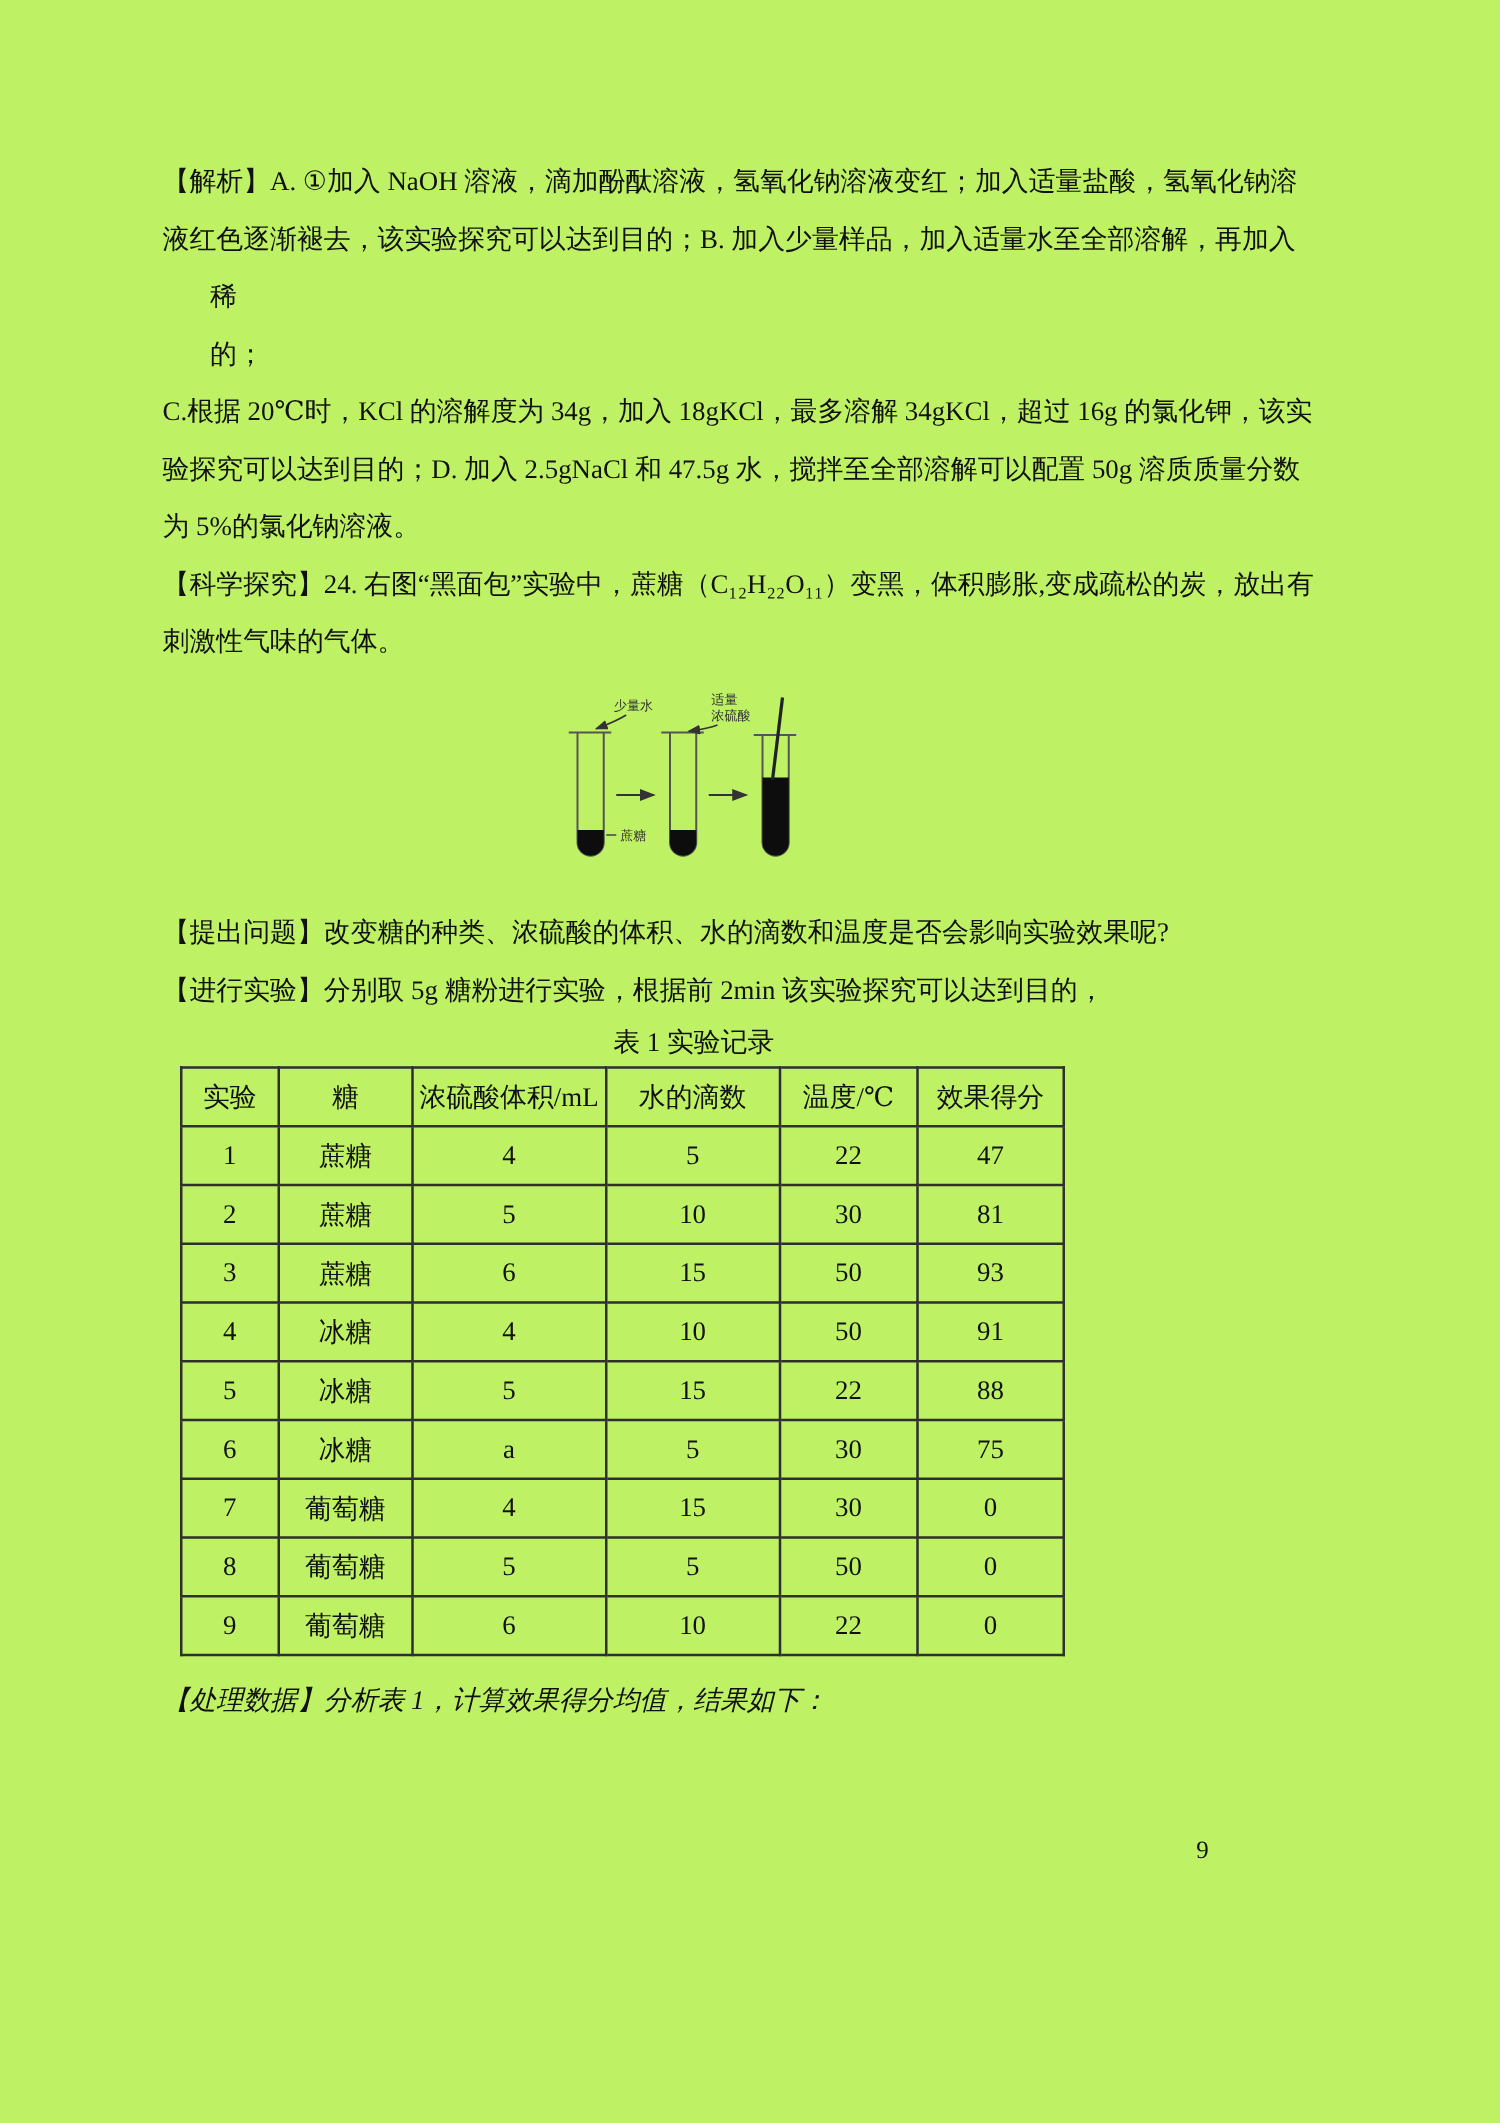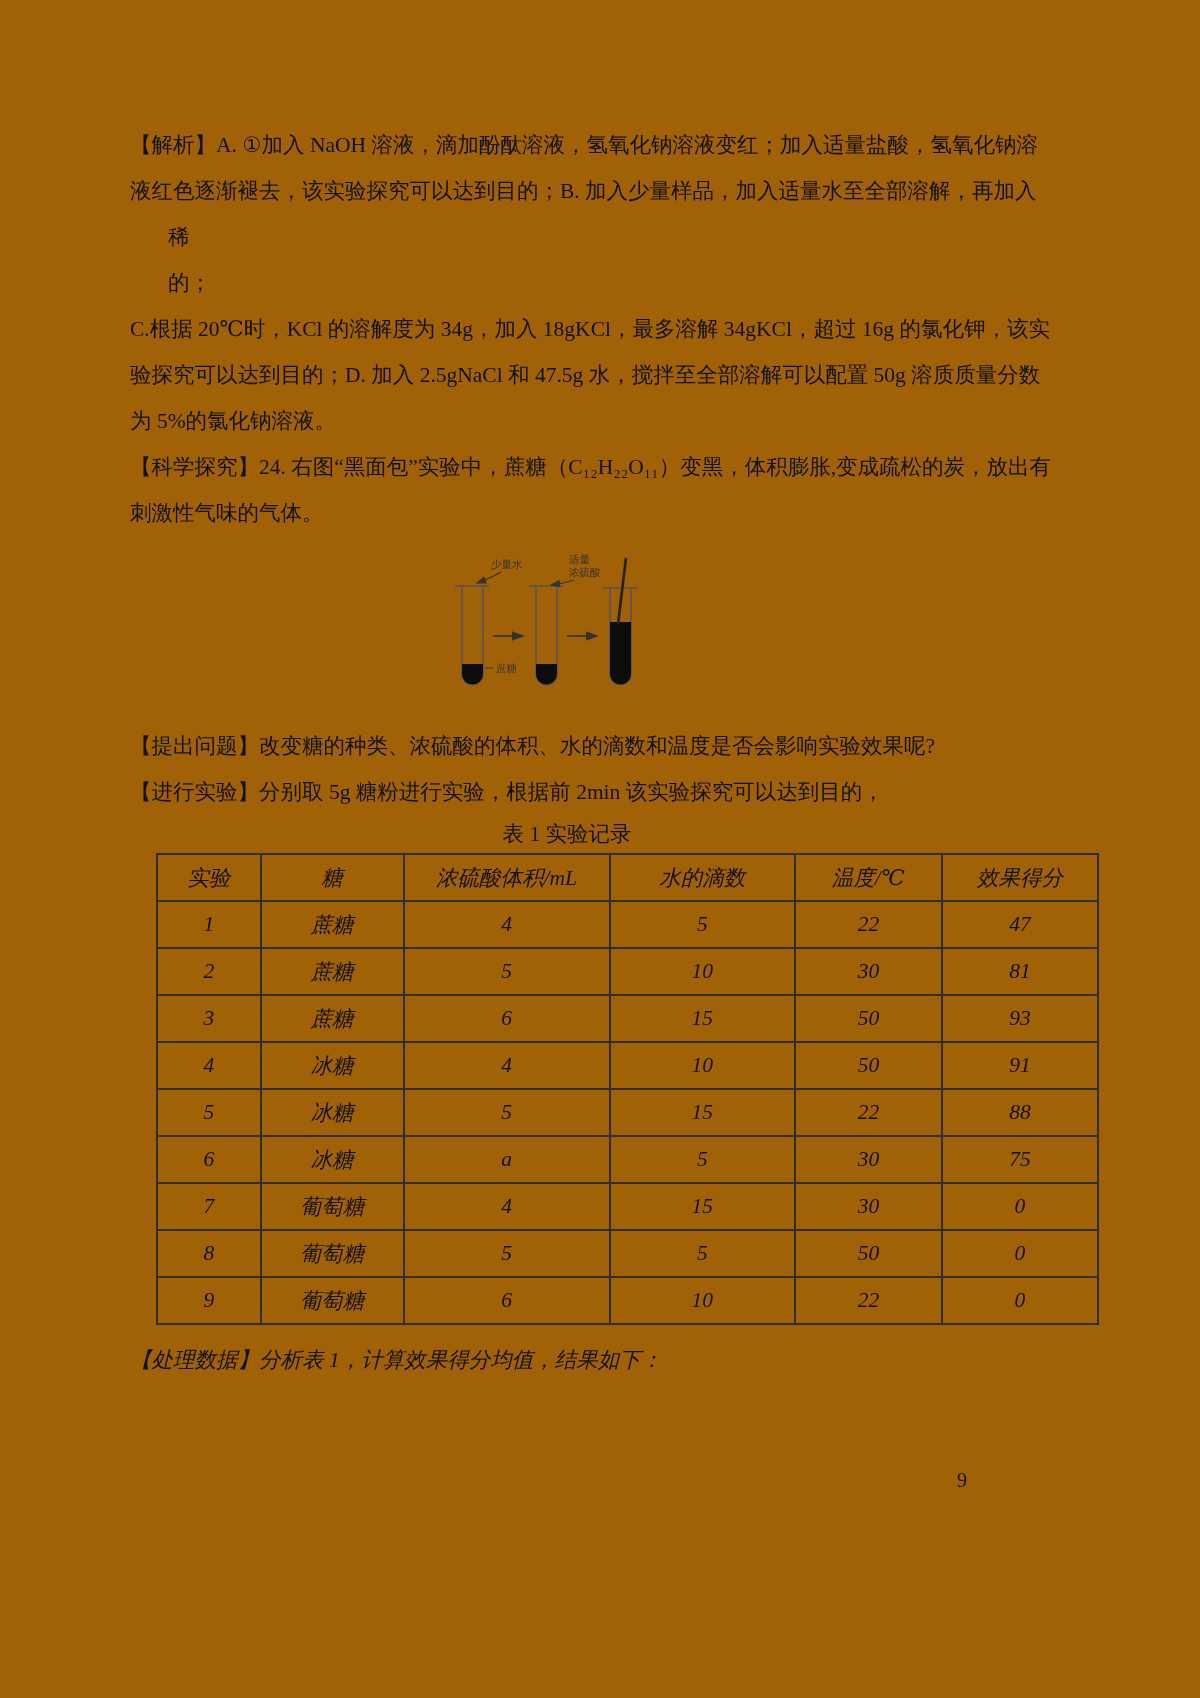--- a/index.html
+++ b/index.html
@@ -2,49 +2,48 @@
 <html><head>
 <meta charset="utf-8">
 <style>
   * { margin: 0; padding: 0; box-sizing: border-box; }
   html, body { background: #ffffff; }
   .page {
     position: relative;
     width: 1200px;
     height: 1698px;
     margin: 0 auto;
-    background: #a16207;
+    background: #bef264;
     color: #111111;
     font-family: "Liberation Serif", "DejaVu Serif", serif;
     overflow: hidden;
   }
   .content { padding: 122px 120px 0 130px; }
   .line {
     font-size: 21.5px;
     line-height: 46px;
     white-space: nowrap;
     font-weight: 400;
   }
   .indent { padding-left: 38px; }
   .figure-wrap {
     width: 232px;
     margin: 14px 0 8px 310px;
   }
   .figure-wrap svg { display: block; }
-  .table-area { width: 822px; margin-left: 26px; }
+  .table-area { width: 822px; margin-left: 14px; }
   .caption {
     text-align: center;
     font-size: 21.5px;
     line-height: 38px;
   }
   table.exp {
     border-collapse: collapse;
     table-layout: fixed;
-    width: 943px;
-    font-style: italic;
+    width: 708px;
   }
   table.exp th, table.exp td {
     border: 2px solid #2f2f2f;
     text-align: center;
     vertical-align: middle;
     font-size: 21.5px;
     font-weight: 400;
     height: 47px;
     padding: 0 4px;
   }

